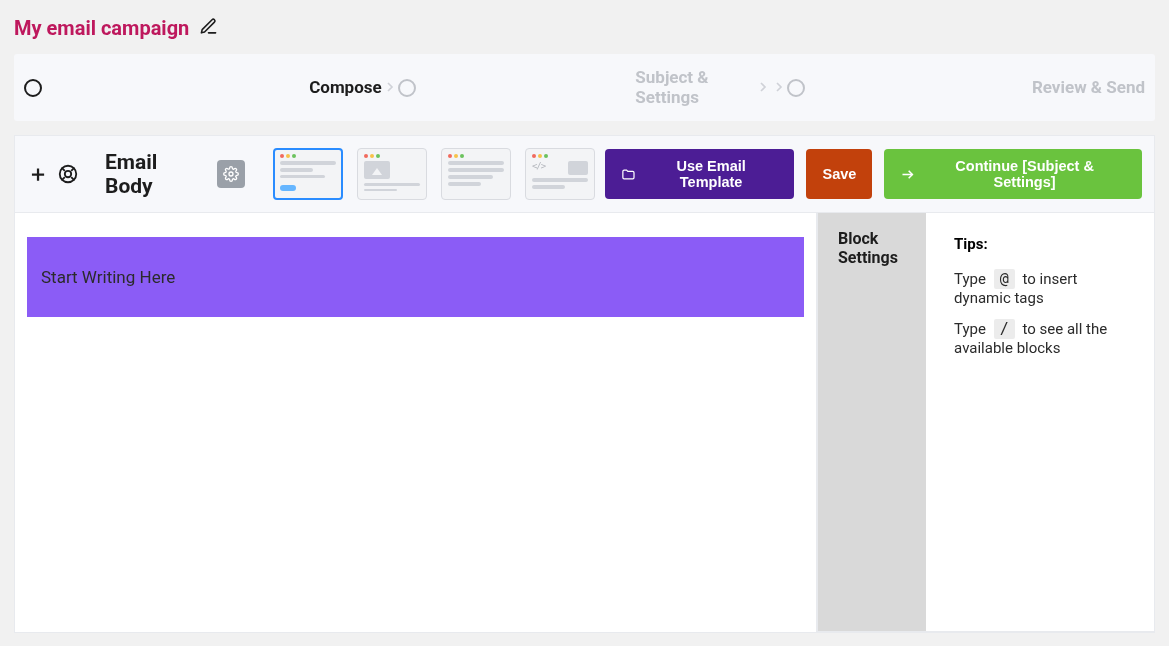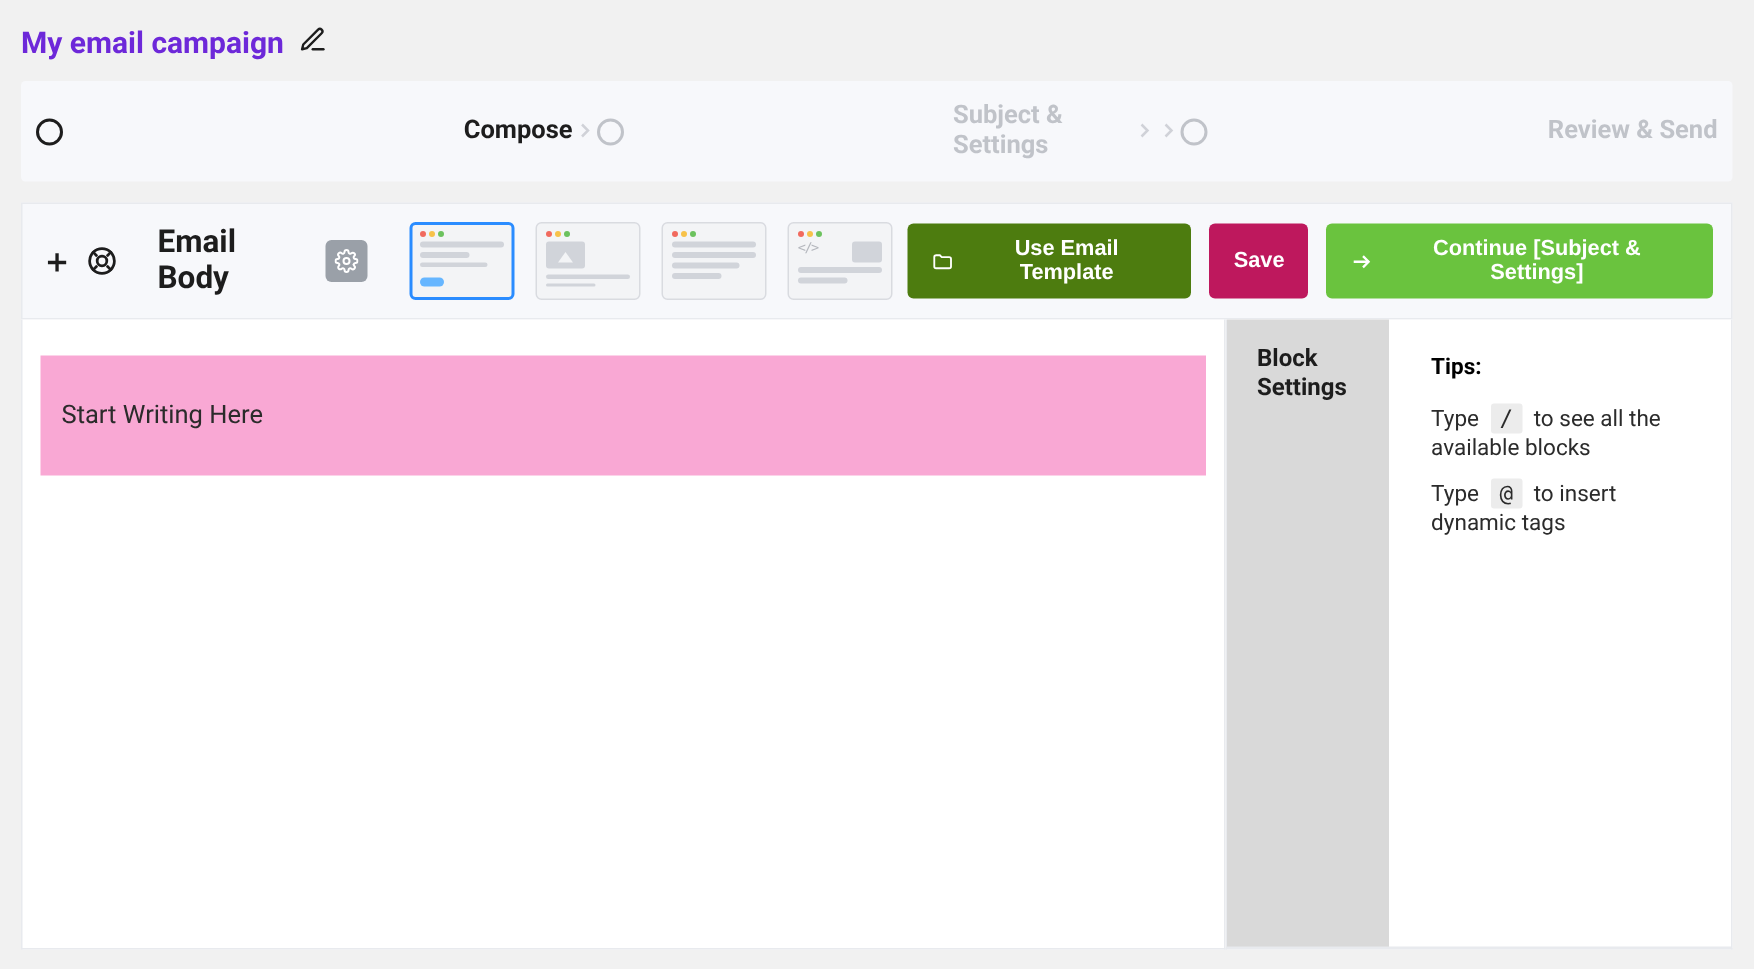--- a/index.html
+++ b/index.html
@@ -1,19 +1,19 @@
 <!DOCTYPE html>
 <html><head>
   <meta charset="utf-8">
   <style>
     * { margin:0; padding:0; box-sizing:border-box; }
     body { font-family:-apple-system,BlinkMacSystemFont,"Segoe UI",Roboto,sans-serif; background:#f1f1f1; width:1169px; height:646px; overflow:hidden; }
 
     .title-bar { display:flex; align-items:center; gap:10px; padding:16px 14px 14px; }
-    .title-bar h1 { font-size:20px; font-weight:700; color:#6d28d9; }
+    .title-bar h1 { font-size:20px; font-weight:700; color:#be185d; }
 
     .steps { display:flex; align-items:center; background:#f7f8fb; margin:0 14px; padding:14px 10px; border-radius:3px; }
     .step { display:flex; align-items:center; gap:12px; flex:1; justify-content:space-between; cursor:pointer; }
     .step .circle { width:18px; height:18px; border:2px solid #c0c3c9; border-radius:50%; }
     .step.active .circle { border-color:#1d1d1d; }
     .step .label { font-size:17px; font-weight:700; color:#c0c3c9; max-width:120px; line-height:1.15; }
     .step.active .label { color:#1d1d1d; }
     .chev { color:#d0d2d8; font-size:20px; }
 
     .toolbar { display:flex; align-items:center; gap:10px; margin:14px 14px 0; background:#f7f8fb; border:1px solid #e8eaee; padding:12px 12px; }
@@ -35,28 +35,28 @@
     .tline.short { width:60%; }
     .tline.med { width:80%; }
     .tline.pill { width:28%; height:6px; background:#66b6ff; border-radius:3px; margin-top:4px; }
     .timg { width:26px; height:18px; background:#d1d4da; border-radius:2px; display:inline-block; }
     .timg .tri { width:0;height:0;border-left:5px solid transparent;border-right:5px solid transparent;border-bottom:7px solid #f3f4f6; margin:7px auto 0; }
     .row2 { display:flex; gap:4px; align-items:center; }
     .code { font-size:9px; color:#b4b7bd; font-family:monospace; letter-spacing:-1px; }
 
     .tb-right { margin-left:auto; display:flex; gap:12px; }
     .btn { display:inline-flex; align-items:center; gap:8px; padding:9px 16px; border-radius:4px; font-size:14.5px; font-weight:600; cursor:pointer; border:none; }
-    .btn-gray { background:#4d7c0f; color:#fff; }
-    .btn-blue { background:#be185d; color:#fff;justify-content:flex-end; }
+    .btn-gray { background:#4c1d95; color:#fff; }
+    .btn-blue { background:#c2410c; color:#fff;justify-content:flex-end; }
     .btn-green { background:#6ac33e; color:#fff; }
     .btn svg { width:15px; height:15px; }
 
     .workspace { display:flex; margin:0 14px; height:420px; }
     .editor { flex:1; background:#fff; border:1px solid #e8eaee; border-top:none; }
-    .editor .body-block { margin:24px 12px 0; background:#f9a8d4; padding:30px 14px; }
+    .editor .body-block { margin:24px 12px 0; background:#8b5cf6; padding:30px 14px; }
     .editor .body-block .ph { font-size:17px; color:#2b2b2b; }
 
     .sidebar { width:338px; background:#fff; border:1px solid #e8eaee; border-left:1px solid #e8eaee; border-top:none; display:flex; flex-direction:row; }
     .side-head { background:#d9d9d9; padding:16px 20px; border-bottom:1px solid #e8eaee; }
     .side-head h3 { font-size:16px; font-weight:700; color:#1d1d1d; }
     .side-body { padding:22px 28px; border-bottom:1px solid #e8eaee; }
     .side-body h4 { font-size:15px; font-weight:700; margin-bottom:16px; }
     .tip-line { font-size:15px; color:#2b2b2b; margin-bottom:12px; }
     .key { display:inline-block; background:#ececec; padding:1px 6px; border-radius:2px; font-family:monospace; margin:0 4px; }
   </style>
@@ -201,23 +201,23 @@
     </div>
   </div>
   <div class="sidebar">
     <div class="side-head">
       <h3>Block Settings</h3>
     </div>
     <div class="side-body">
       <h4>Tips:</h4>
       <div class="tip-line">
         <span>Type</span>
+        <span class="key">@</span>
+        <span>to insert dynamic tags</span>
+      </div>
+      <div class="tip-line">
+        <span>Type</span>
         <span class="key">/</span>
         <span>to see all the available blocks</span>
       </div>
-      <div class="tip-line">
-        <span>Type</span>
-        <span class="key">@</span>
-        <span>to insert dynamic tags</span>
-      </div>
     </div>
   </div>
 </div>
 
 </body></html>

